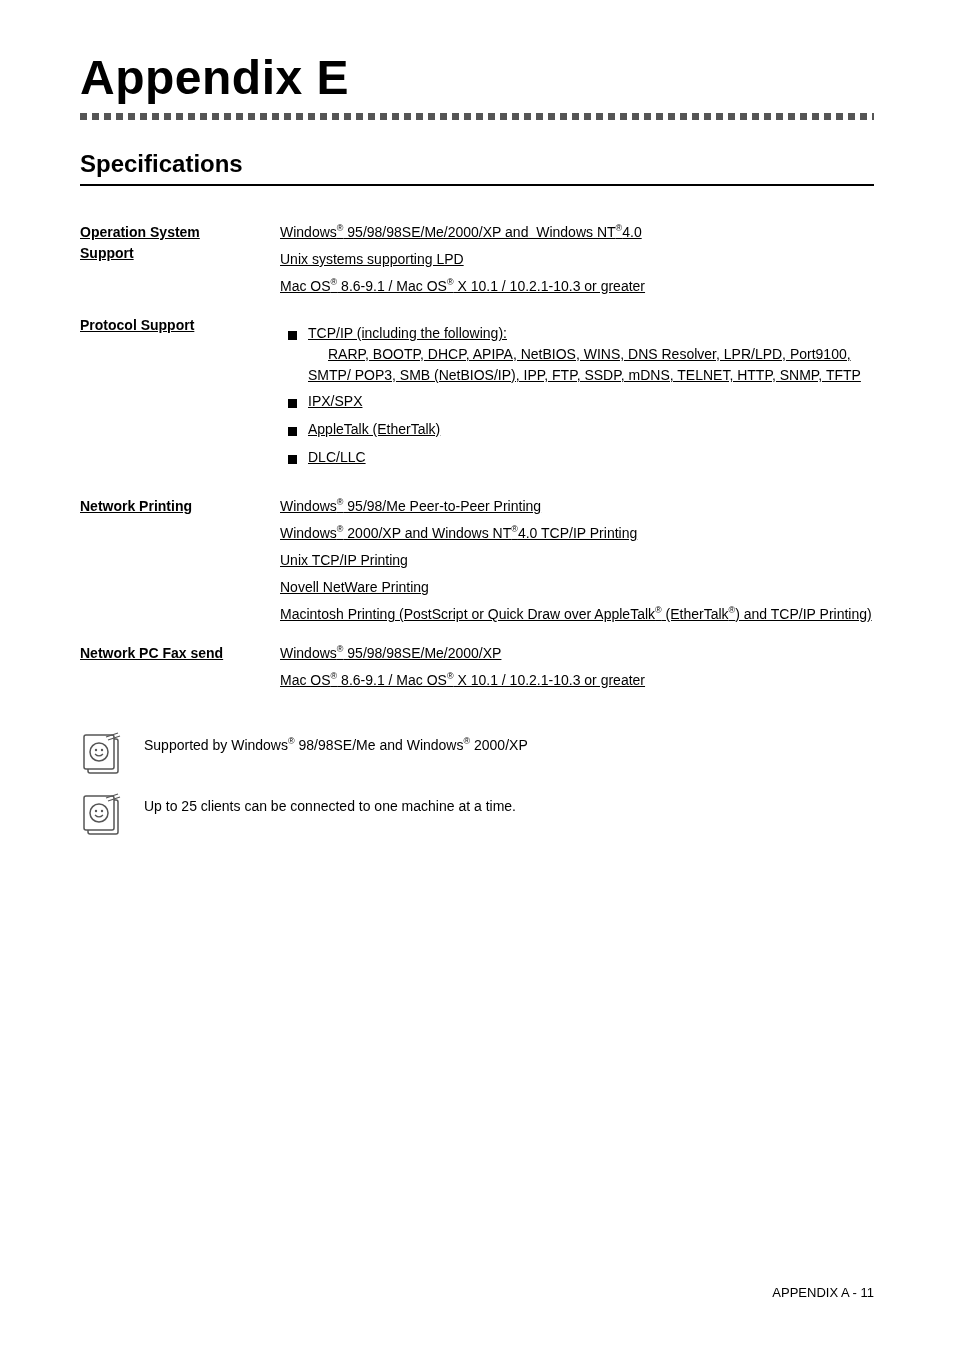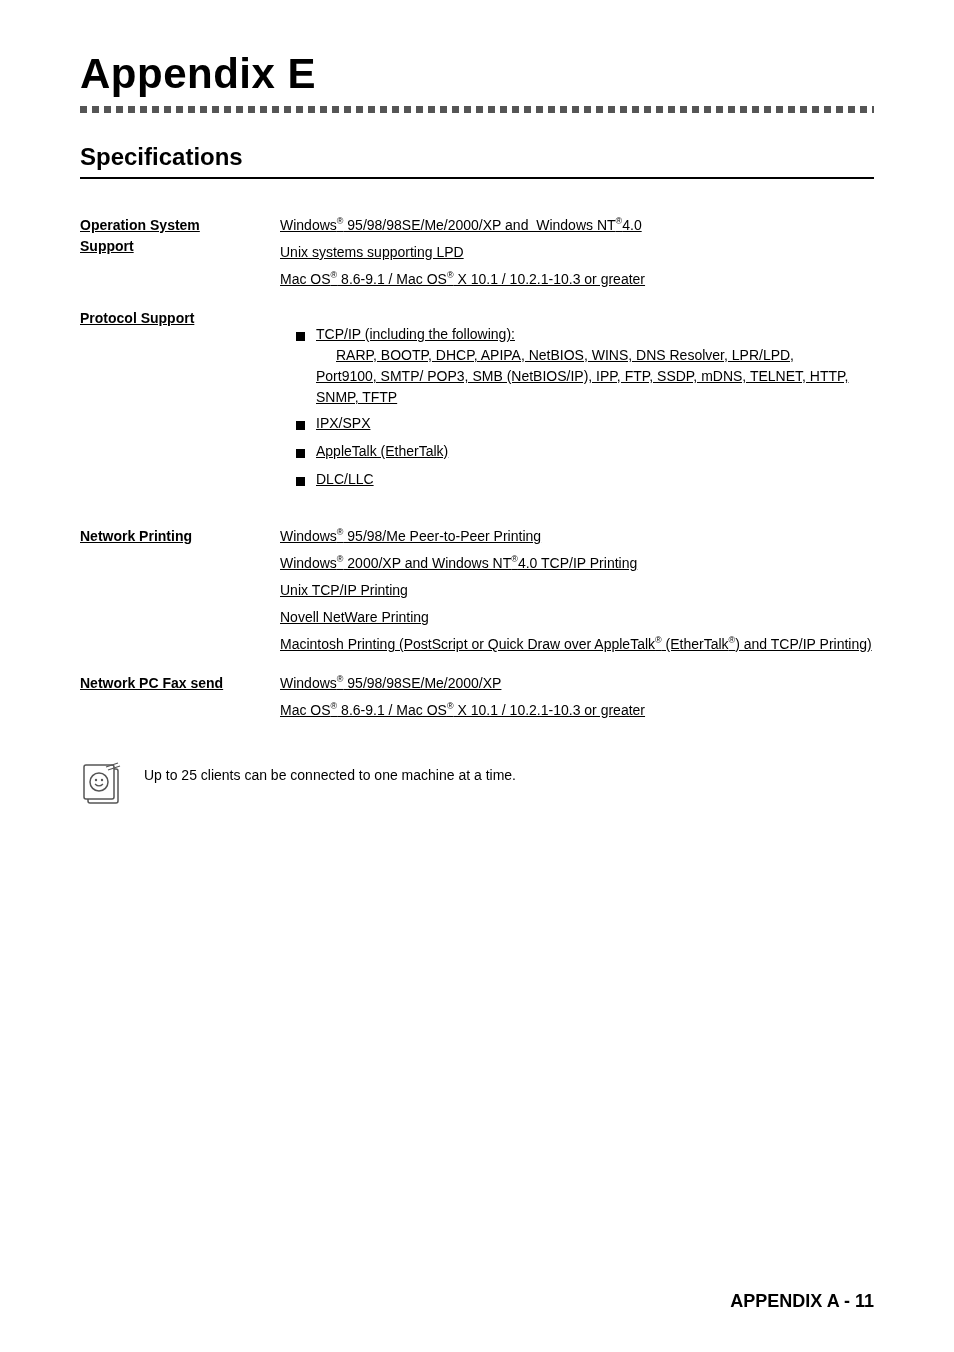--- a/index.html
+++ b/index.html
@@ -18,21 +18,21 @@
       position: relative;
     }
 
     .page {
       padding: 50px 80px 80px 80px;
       position: relative;
       min-height: 1352px;
     }
 
     .appendix-title {
-      font-size: 42px;
+      font-size: 48px;
       font-weight: bold;
       margin-bottom: 8px;
       letter-spacing: 0.5px;
     }
 
     .dotted-line {
       display: flex;
       gap: 5px;
       margin-bottom: 30px;
       flex-wrap: nowrap;
@@ -86,21 +86,21 @@
       line-height: 1.5;
     }
 
     .value-row:last-child {
       margin-bottom: 0;
     }
 
     .bullet-list {
       list-style: none;
       padding: 0;
-      margin: 16px;
+      margin: 8px;
     }
 
     .bullet-list li {
       display: flex;
       align-items: flex-start;
       margin-bottom: 5px;
       line-height: 1.5;
     }
 
     .bullet-list li .bullet-icon {
@@ -146,24 +146,24 @@
     }
 
     .note-text {
       font-size: 14px;
       line-height: 1.5;
       padding-top: 4px;
     }
 
     .page-number {
       position: absolute;
-      bottom: 40px;
+      bottom: 52px;
       right: 80px;
-      font-size: 18px;
-      font-weight: bold;
+      font-size: 13px;
+      font-weight: normal;
     }
   </style>
 </head>
 <body>
 
 <div class="page">
 
   <h1 class="appendix-title">Appendix E</h1>
 
   <div class="dotted-line">
@@ -298,20 +298,40 @@
           <div class="value-row">Mac OS<sup>®</sup> 8.6-9.1 / Mac OS<sup>®</sup> X 10.1 / 10.2.1-10.3 or greater</div>
         </td>
       </tr>
 
 
     </tbody>
   </table>
 
   <div class="note-section">
 
+    <div class="note-item">
+      <svg class="note-icon" viewBox="0 0 50 45" xmlns="http://www.w3.org/2000/svg">
+
+        <rect x="8" y="8" width="30" height="34" rx="2" fill="none" stroke="#555" stroke-width="1.5"></rect>
+        <rect x="4" y="4" width="30" height="34" rx="2" fill="white" stroke="#555" stroke-width="1.5"></rect>
+
+        <circle cx="19" cy="21" r="9" fill="none" stroke="#555" stroke-width="1.5"></circle>
+
+        <circle cx="16" cy="19" r="1.2" fill="#555"></circle>
+        <circle cx="22" cy="19" r="1.2" fill="#555"></circle>
+
+        <path d="M15 23 Q19 27 23 23" fill="none" stroke="#555" stroke-width="1.2"></path>
+
+        <line x1="26" y1="6" x2="38" y2="2" stroke="#555" stroke-width="1.2"></line>
+        <line x1="28" y1="9" x2="40" y2="5" stroke="#555" stroke-width="1.2"></line>
+      </svg>
+      <div class="note-text">
+        Supported by Windows<sup>®</sup> 98/98SE/Me and Windows<sup>®</sup> 2000/XP
+      </div>
+    </div>
 
     <div class="note-item">
       <svg class="note-icon" viewBox="0 0 50 45" xmlns="http://www.w3.org/2000/svg">
         <rect x="8" y="8" width="30" height="34" rx="2" fill="none" stroke="#555" stroke-width="1.5"></rect>
         <rect x="4" y="4" width="30" height="34" rx="2" fill="white" stroke="#555" stroke-width="1.5"></rect>
         <circle cx="19" cy="21" r="9" fill="none" stroke="#555" stroke-width="1.5"></circle>
         <circle cx="16" cy="19" r="1.2" fill="#555"></circle>
         <circle cx="22" cy="19" r="1.2" fill="#555"></circle>
         <path d="M15 23 Q19 27 23 23" fill="none" stroke="#555" stroke-width="1.2"></path>
         <line x1="26" y1="6" x2="38" y2="2" stroke="#555" stroke-width="1.2"></line>

